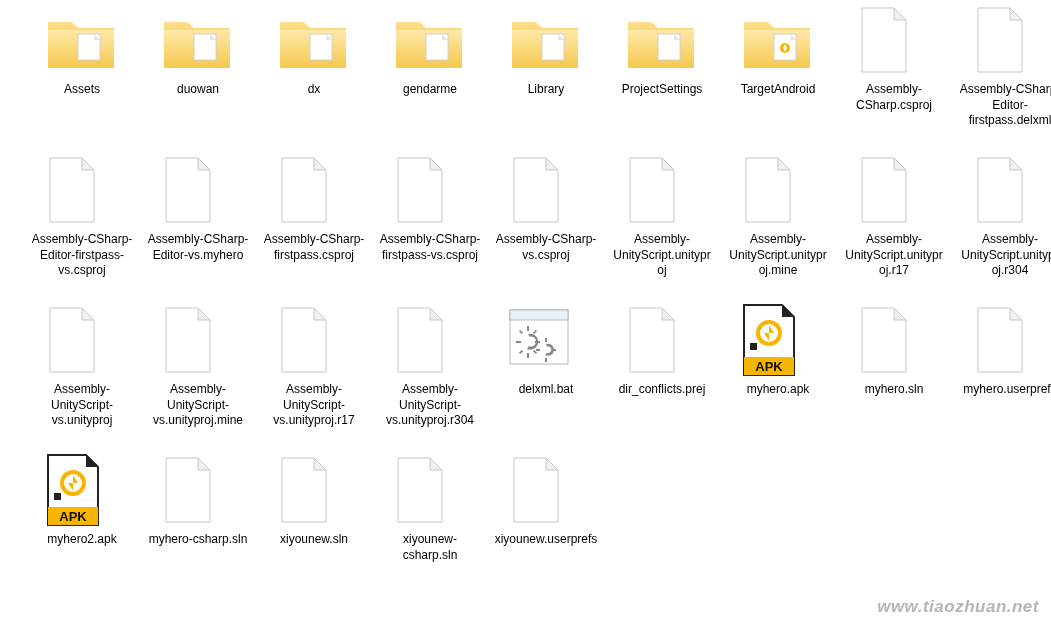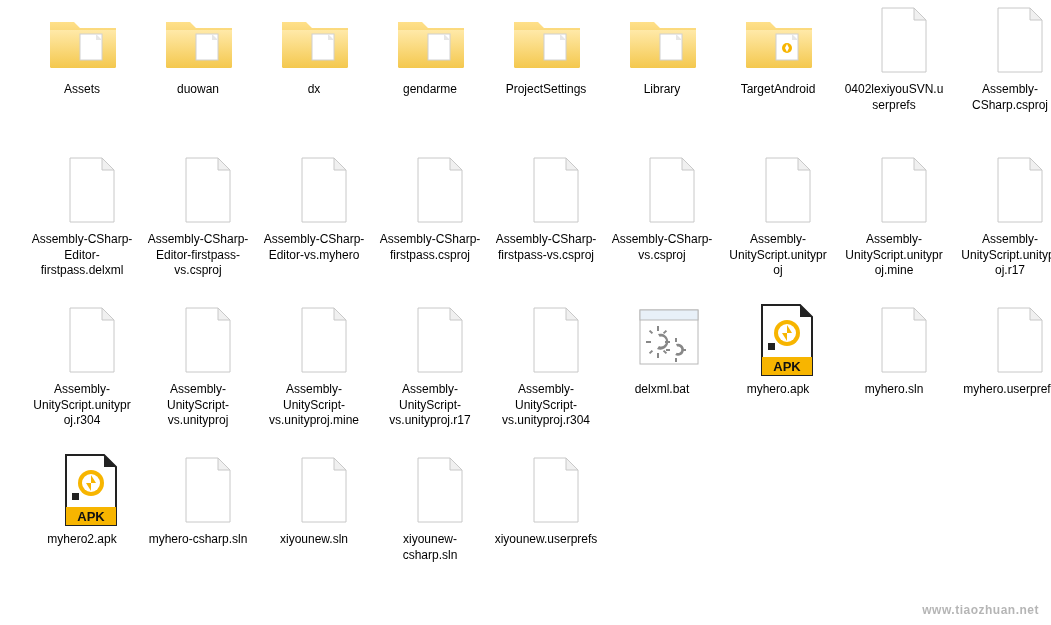--- a/index.html
+++ b/index.html
@@ -25,40 +25,41 @@
     align-items: center;
     justify-content: flex-start;
     height: 150px;
     cursor: pointer;
   }
   .icon-wrap {
     width: 80px;
     height: 80px;
     display: flex;
     align-items: center;
-    justify-content: flex-end;
+    justify-content: flex-start;
   }
   .label {
     text-align: center;
     color: #000;
     line-height: 1.3;
     padding: 2px 4px;
     max-width: 112px;
     word-wrap: break-word;
     word-break: break-word;
   }
   .watermark {
     position: absolute;
     bottom: 8px;
     right: 12px;
-    font-size: 12px;
+    font-size: 17px;
     font-weight: 600;
     color: rgba(120,120,120,0.55);
     text-shadow: 1px 1px 0 rgba(255,255,255,0.8), -1px -1px 0 rgba(255,255,255,0.8);
     letter-spacing: 0.5px;
+    font-style: italic;
   }
   svg { display: block; }
 </style>
 </head>
 <body>
 
 <div class="grid">
     <div class="item">
       <div class="icon-wrap">
         <svg width="78" height="64" viewBox="0 0 78 64">
@@ -170,45 +171,45 @@
     </defs>
     <path d="M6 14 L30 14 L36 20 L72 20 L72 58 Q72 60 70 60 L8 60 Q6 60 6 58 Z" fill="url(#ft)"></path>
     <path d="M6 22 L72 22 L72 58 Q72 60 70 60 L8 60 Q6 60 6 58 Z" fill="url(#fg)"></path>
     <g>
          <rect x="36" y="26" width="22" height="26" fill="#ffffff" stroke="#d0d0d0"></rect>
          <path d="M52 26 L58 32 L52 32 Z" fill="#e6e6e6"></path>
 
        </g>
   </svg>
       </div>
+      <div class="label">Library</div>
+    </div>
+    <div class="item">
+      <div class="icon-wrap">
+        <svg width="78" height="64" viewBox="0 0 78 64">
+    <defs>
+      <linearGradient id="fg" x1="0" y1="0" x2="0" y2="1">
+        <stop offset="0" stop-color="#ffe9a8"></stop>
+        <stop offset="1" stop-color="#f4c84e"></stop>
+      </linearGradient>
+      <linearGradient id="ft" x1="0" y1="0" x2="0" y2="1">
+        <stop offset="0" stop-color="#ffe08a"></stop>
+        <stop offset="1" stop-color="#e8b73a"></stop>
+      </linearGradient>
+    </defs>
+    <path d="M6 14 L30 14 L36 20 L72 20 L72 58 Q72 60 70 60 L8 60 Q6 60 6 58 Z" fill="url(#ft)"></path>
+    <path d="M6 22 L72 22 L72 58 Q72 60 70 60 L8 60 Q6 60 6 58 Z" fill="url(#fg)"></path>
+    <g>
+         <rect x="36" y="26" width="22" height="26" fill="#ffffff" stroke="#d0d0d0"></rect>
+         <path d="M52 26 L58 32 L52 32 Z" fill="#e6e6e6"></path>
+
+       </g>
+  </svg>
+      </div>
       <div class="label">ProjectSettings</div>
-    </div>
-    <div class="item">
-      <div class="icon-wrap">
-        <svg width="78" height="64" viewBox="0 0 78 64">
-    <defs>
-      <linearGradient id="fg" x1="0" y1="0" x2="0" y2="1">
-        <stop offset="0" stop-color="#ffe9a8"></stop>
-        <stop offset="1" stop-color="#f4c84e"></stop>
-      </linearGradient>
-      <linearGradient id="ft" x1="0" y1="0" x2="0" y2="1">
-        <stop offset="0" stop-color="#ffe08a"></stop>
-        <stop offset="1" stop-color="#e8b73a"></stop>
-      </linearGradient>
-    </defs>
-    <path d="M6 14 L30 14 L36 20 L72 20 L72 58 Q72 60 70 60 L8 60 Q6 60 6 58 Z" fill="url(#ft)"></path>
-    <path d="M6 22 L72 22 L72 58 Q72 60 70 60 L8 60 Q6 60 6 58 Z" fill="url(#fg)"></path>
-    <g>
-         <rect x="36" y="26" width="22" height="26" fill="#ffffff" stroke="#d0d0d0"></rect>
-         <path d="M52 26 L58 32 L52 32 Z" fill="#e6e6e6"></path>
-
-       </g>
-  </svg>
-      </div>
-      <div class="label">Library</div>
     </div>
     <div class="item">
       <div class="icon-wrap">
         <svg width="78" height="64" viewBox="0 0 78 64">
     <defs>
       <linearGradient id="fg" x1="0" y1="0" x2="0" y2="1">
         <stop offset="0" stop-color="#ffe9a8"></stop>
         <stop offset="1" stop-color="#f4c84e"></stop>
       </linearGradient>
       <linearGradient id="ft" x1="0" y1="0" x2="0" y2="1">
@@ -223,29 +224,20 @@
          <path d="M52 26 L58 32 L52 32 Z" fill="#e6e6e6"></path>
 
            <rect x="38" y="34" width="18" height="16" fill="#ffffff"></rect>
            <circle cx="47" cy="40" r="5" fill="#f7b500"></circle>
            <path d="M47 36 L49 40 L47 44 L45 40 Z" fill="#fff"></path>
 
        </g>
   </svg>
       </div>
       <div class="label">TargetAndroid</div>
-    </div>
-    <div class="item">
-      <div class="icon-wrap">
-        <svg width="60" height="72" viewBox="0 0 60 72">
-    <path d="M8 4 L40 4 L52 16 L52 68 L8 68 Z" fill="#ffffff" stroke="#c8c8c8" stroke-width="1"></path>
-    <path d="M40 4 L40 16 L52 16 Z" fill="#f0f0f0" stroke="#c8c8c8" stroke-width="1"></path>
-  </svg>
-      </div>
-      <div class="label">0402lexiyouSVN.userprefs</div>
     </div>
     <div class="item">
       <div class="icon-wrap">
         <svg width="60" height="72" viewBox="0 0 60 72">
     <path d="M8 4 L40 4 L52 16 L52 68 L8 68 Z" fill="#ffffff" stroke="#c8c8c8" stroke-width="1"></path>
     <path d="M40 4 L40 16 L52 16 Z" fill="#f0f0f0" stroke="#c8c8c8" stroke-width="1"></path>
   </svg>
       </div>
       <div class="label">Assembly-CSharp.csproj</div>
     </div>
@@ -397,20 +389,29 @@
             <rect x="39" y="54" width="2" height="4"></rect>
       <rect x="30" y="45" width="4" height="2"></rect>
             <rect x="46" y="45" width="4" height="2"></rect>
     </g>
   </svg>
       </div>
       <div class="label">delxml.bat</div>
     </div>
     <div class="item">
       <div class="icon-wrap">
+        <svg width="60" height="72" viewBox="0 0 60 72">
+    <path d="M8 4 L40 4 L52 16 L52 68 L8 68 Z" fill="#ffffff" stroke="#c8c8c8" stroke-width="1"></path>
+    <path d="M40 4 L40 16 L52 16 Z" fill="#f0f0f0" stroke="#c8c8c8" stroke-width="1"></path>
+  </svg>
+      </div>
+      <div class="label">dir_conflicts.prej</div>
+    </div>
+    <div class="item">
+      <div class="icon-wrap">
         <svg width="62" height="74" viewBox="0 0 62 74">
     <path d="M6 2 L44 2 L56 14 L56 72 L6 72 Z" fill="#ffffff" stroke="#222" stroke-width="2"></path>
     <path d="M44 2 L44 14 L56 14 Z" fill="#222"></path>
     <rect x="6" y="54" width="50" height="18" fill="#f7b500"></rect>
     <text x="31" y="68" text-anchor="middle" font-family="Arial" font-weight="700" font-size="13" fill="#111">APK</text>
     <circle cx="31" cy="30" r="13" fill="#f7b500"></circle>
     <circle cx="31" cy="30" r="9" fill="#fff"></circle>
     <path d="M31 22 L36 30 L31 30 L31 38 L26 30 L31 30 Z" fill="#f7b500"></path>
     <rect x="12" y="40" width="7" height="7" fill="#222"></rect>
   </svg>

